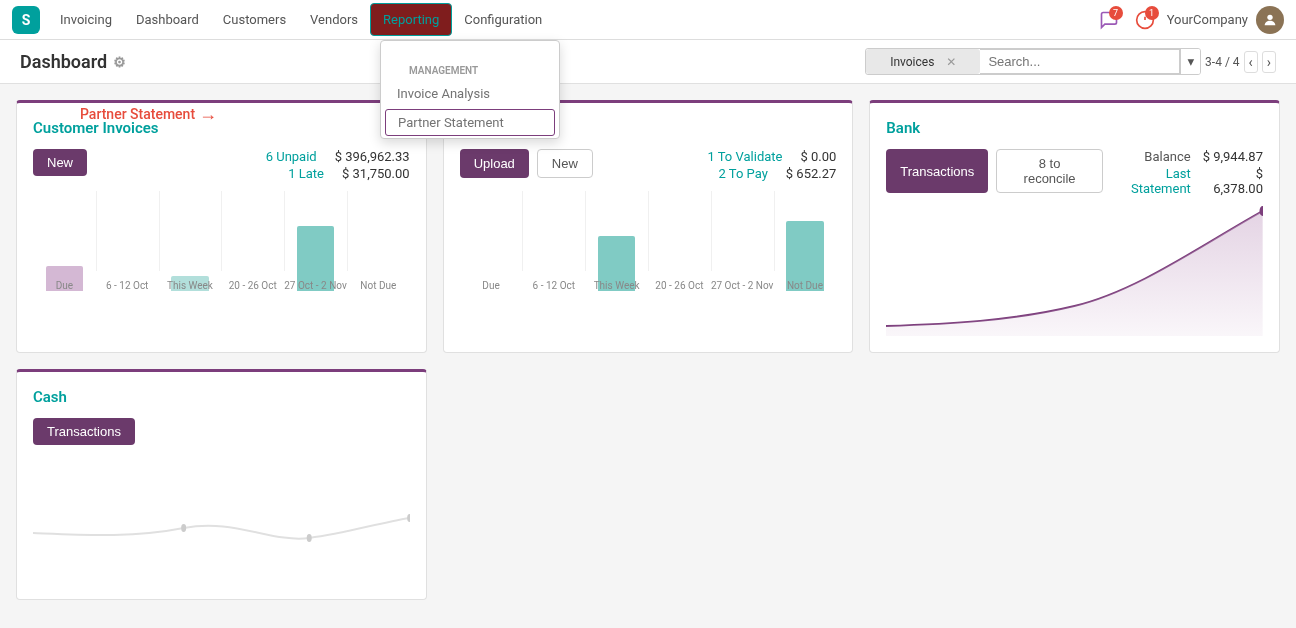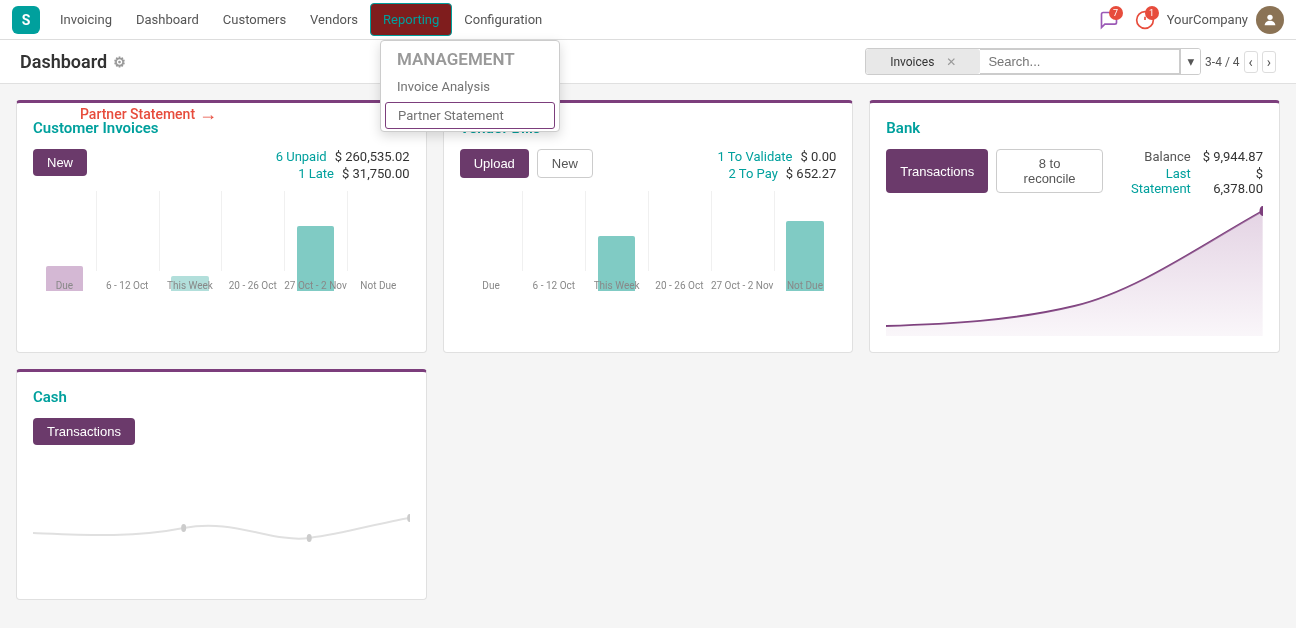--- a/index.html
+++ b/index.html
@@ -72,25 +72,26 @@
       top: 40px;
       left: 380px;
       background: white;
       border: 1px solid #ccc;
       border-radius: 4px;
       box-shadow: 0 4px 12px rgba(0,0,0,0.15);
       min-width: 180px;
       z-index: 200;
     }
     .dropdown-section-label {
-      padding: 8px 16px 4px;
-      font-size: 17px;
+      padding: 24px 16px 4px;
+      font-size: 10px;
       color: #999;
       font-weight: 600;
       text-transform: uppercase;
+      margin-left: 12px;
     }
     .dropdown-item {
       padding: 6px 16px;
       cursor: pointer;
       font-size: 13px;
       color: #737373;
     }
     .dropdown-item.highlighted {
       background: white;
       border: 1px solid #7c3e7c;
@@ -243,21 +244,21 @@
       padding: 6px 14px;
       cursor: pointer;
       font-size: 13px;
     }
 
     .panel-stats {
       margin-left: auto;
       text-align: right;
     }
     .panel-stats .stat-row {
-      display: flex; justify-content: flex-end; gap: 8px; margin-bottom: 2px; margin-left: 16px;
+      display: flex; justify-content: flex-end; gap: 18px; margin-bottom: 2px; margin-left: 16px;
     }
     .stat-label { color: #00a09d; font-size: 13px; }
     .stat-value { color: #333; font-size: 13px; }
     .stat-label-gray { color: #555; font-size: 13px; }
 
     
     .bar-chart {
       display: flex;
       align-items: flex-end;
       gap: 0;
@@ -387,21 +388,21 @@
 
   <div class="panel" style="border-top: 3px solid #7c3e7c;">
     <div class="panel-title">Customer Invoices</div>
     <div class="panel-header">
       <div class="panel-buttons">
         <button class="btn-purple">New</button>
       </div>
       <div class="panel-stats">
         <div class="stat-row">
           <span class="stat-label">6 Unpaid</span>
-          <span class="stat-value">$ 260,535.02</span>
+          <span class="stat-value">$ 396,962.33</span>
         </div>
         <div class="stat-row">
           <span class="stat-label">1 Late</span>
           <span class="stat-value">$ 31,750.00</span>
         </div>
       </div>
     </div>
 
     <div class="bar-chart">
       <div class="bar-group">

